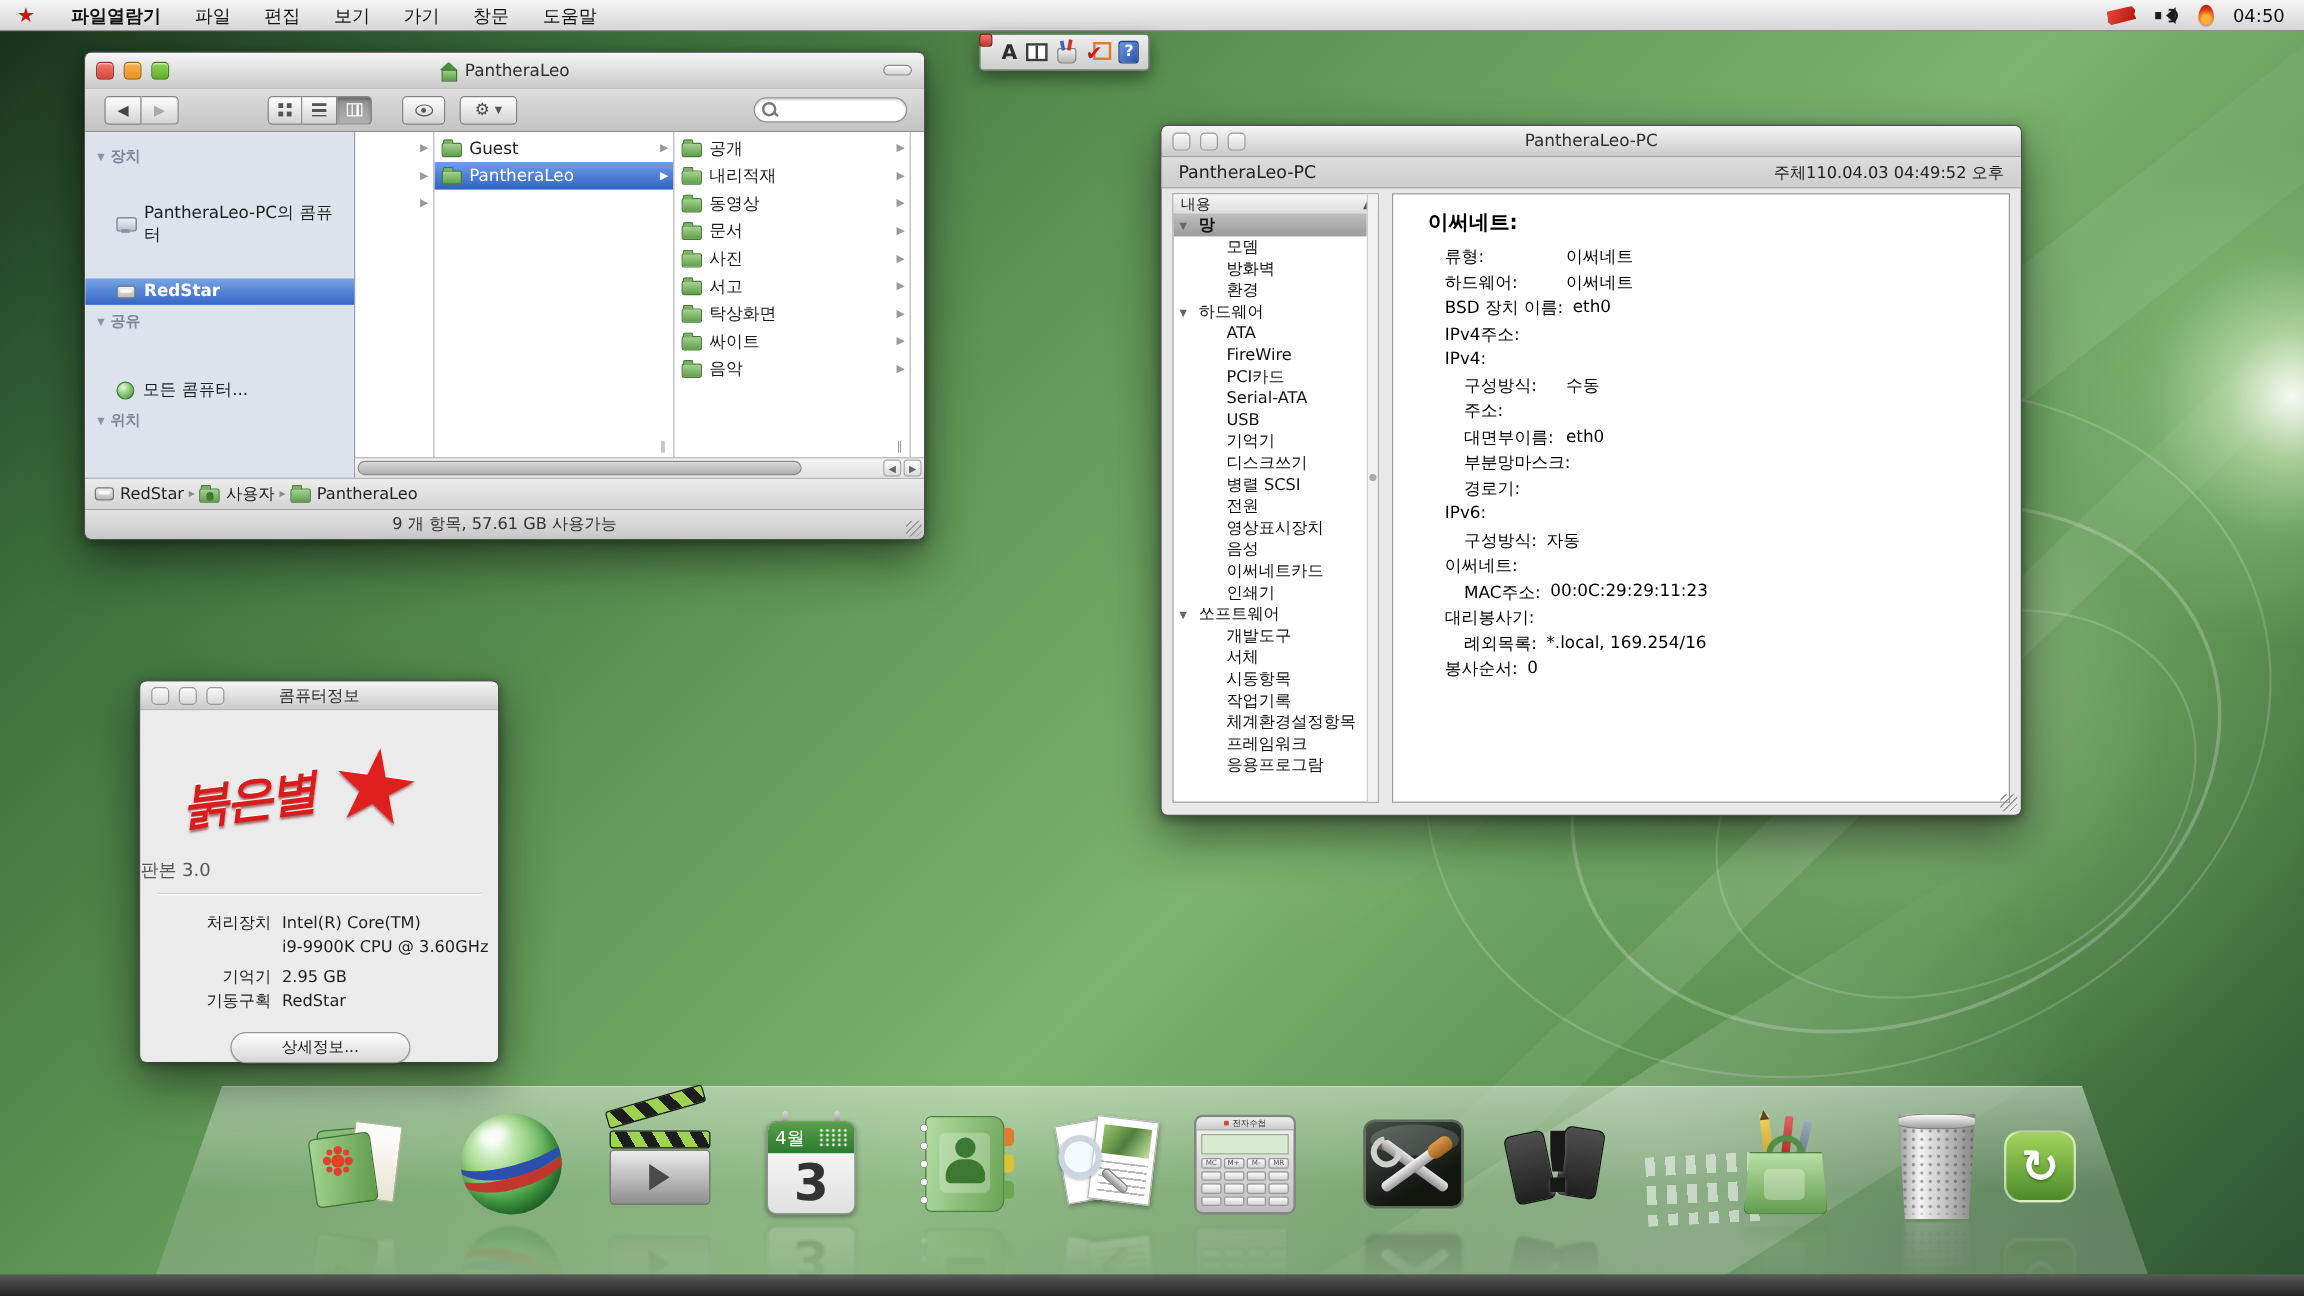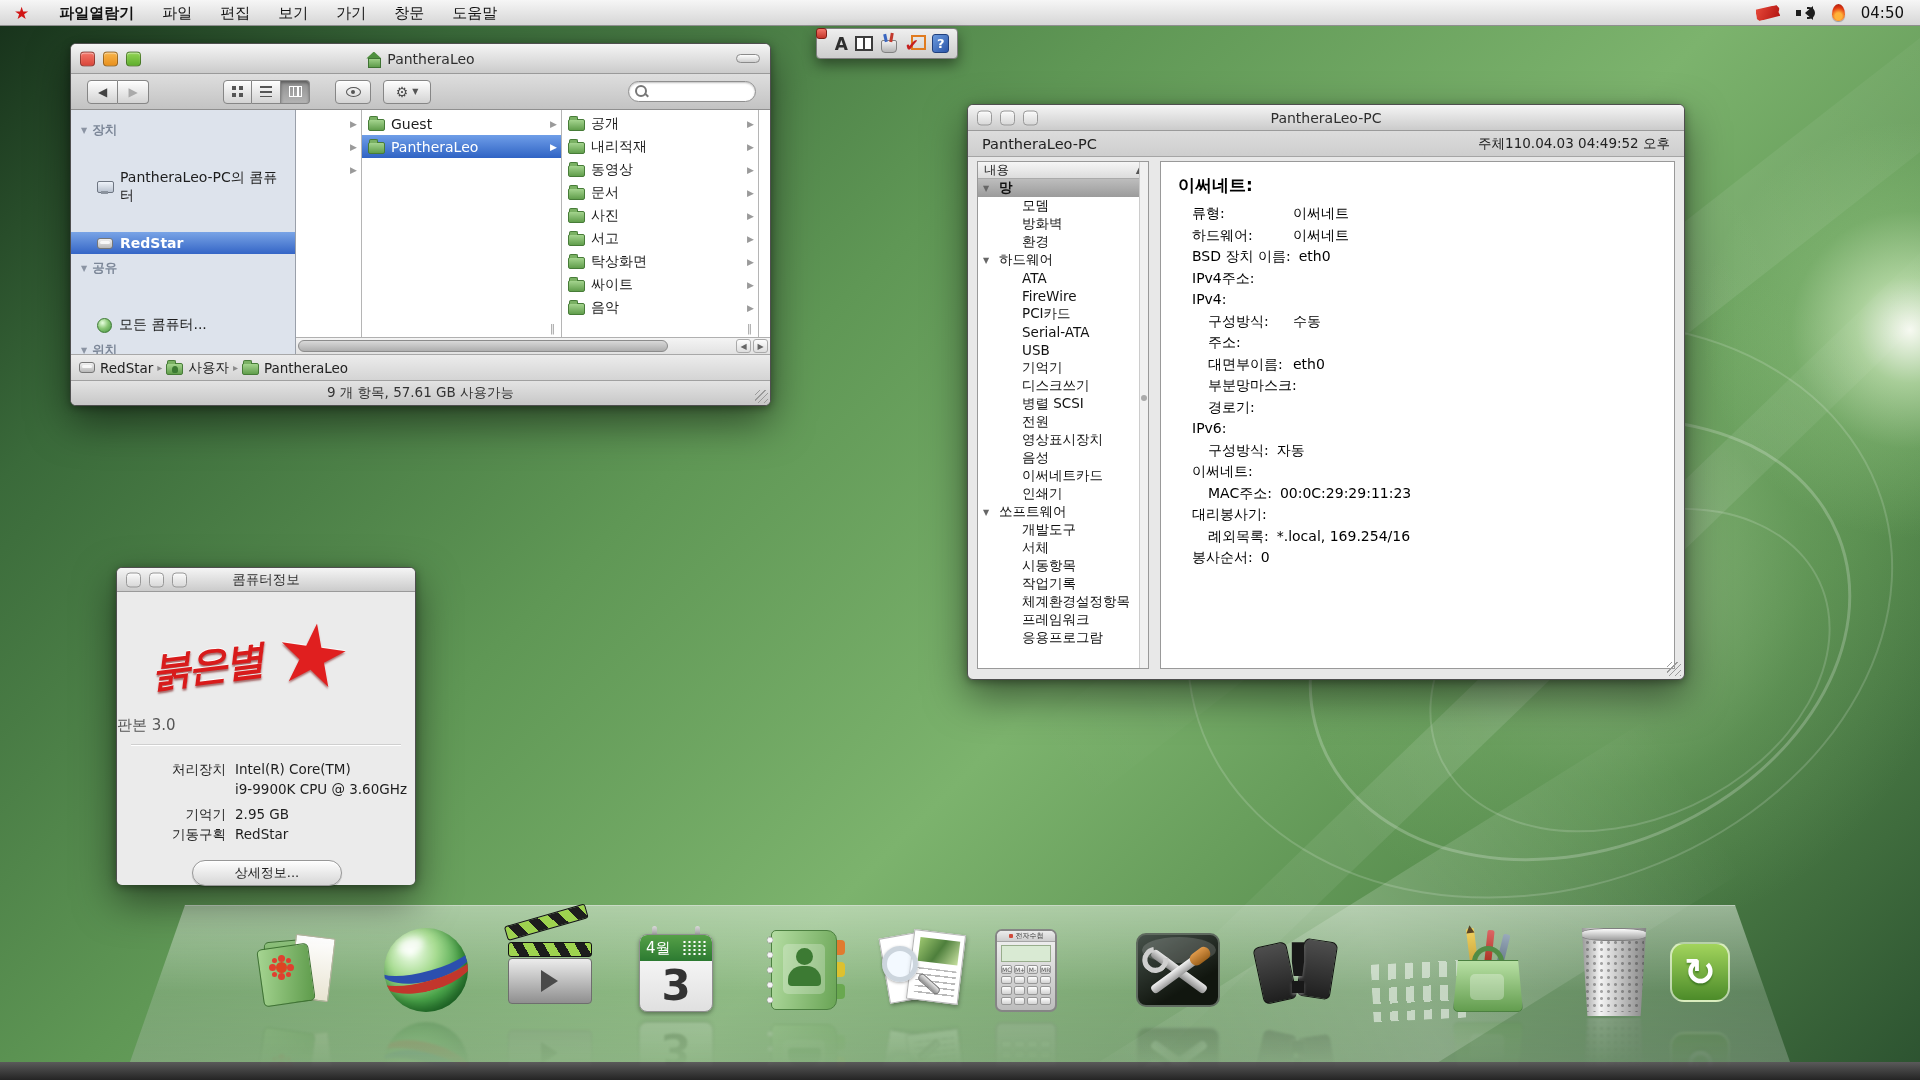--- a/index.html
+++ b/index.html
@@ -63,21 +63,21 @@
   .ic-folder::before{content:"";position:absolute;top:-4px;left:0;width:7px;height:3px;background:#7ab163;border:1px solid #477c38;border-bottom:none;border-radius:2px 2px 0 0;}
   .ic-folder.user::after{content:"";position:absolute;left:5px;top:2px;width:6px;height:7px;background:#3c7a33;border-radius:50% 50% 30% 30%;}
   .ic-doc{width:12px;height:15px;background:#fff;border:1px solid #999;position:relative;}
   .ic-doc::after{content:"";position:absolute;left:2px;right:2px;top:3px;height:9px;
     background:repeating-linear-gradient(#aaa 0 1px,transparent 1px 3px);}
   .ic-apps{width:14px;height:14px;border-radius:3px;background:linear-gradient(#9ccf86,#4e8f3e);border:1px solid #3c7a33;color:#fff;font-size:9px;font-weight:bold;text-align:center;line-height:14px;}
   .ic-mag{width:13px;height:13px;position:relative;}
   .ic-mag::before{content:"";position:absolute;left:0;top:0;width:8px;height:8px;border:2px solid #777;border-radius:50%;}
   .ic-mag::after{content:"";position:absolute;left:9px;top:9px;width:5px;height:2px;background:#777;transform:rotate(45deg);}
   
-  .fm{left:70px;top:43px;width:701px;height:363px;display:flex;flex-direction:column;}
+  .fm{left:70px;top:43px;width:701px;height:407px;display:flex;flex-direction:column;}
   .fm .titlebar{height:30px;}
   .capsule{position:absolute;right:10px;top:10px;width:24px;height:9px;border-radius:5px;border:1px solid #8b8b8b;background:linear-gradient(#fdfdfd,#cfcfcf);}
   .toolbar{height:36px;background:linear-gradient(#dedede,#c3c3c3);border-bottom:1px solid #8f8f8f;display:flex;align-items:center;position:relative;}
   .tbtn{height:24px;border:1px solid #868686;background:linear-gradient(#fefefe,#d3d3d3);box-shadow:inset 0 1px 0 #fff;
     display:flex;align-items:center;justify-content:center;color:#444;font-size:12px;}
   .seg-left{border-radius:4px 0 0 4px;}.seg-mid{border-left:none;}.seg-right{border-radius:0 4px 4px 0;border-left:none;}
   .tbtn.single{border-radius:4px;}
   .tbtn.active{background:linear-gradient(#8f8f8f,#b3b3b3);color:#fff;box-shadow:inset 0 2px 3px rgba(0,0,0,.35);}
   .nav{position:absolute;left:16px;display:flex;}
   .nav .tbtn{width:31px;}
@@ -143,21 +143,21 @@
   .lp-header .sort{margin-left:auto;font-size:8px;color:#555;}
   .lp-rows{flex:1;overflow:hidden;position:relative;padding-right:9px;}
   .trow{height:18px;display:flex;align-items:center;font-size:13.5px;color:#111;position:relative;}
   .trow .tri{position:absolute;left:5px;font-size:8px;color:#666;}
   .trow .tl0{padding-left:21px;}
   .trow .tl1{padding-left:44px;}
   .trow.sel{background:linear-gradient(#bdbdbd,#9b9b9b);font-weight:bold;}
   .lp-scroll{position:absolute;right:0;top:0;bottom:0;width:9px;background:#f1f1f1;border-left:1px solid #ccc;}
   .lp-scroll::after{content:"";position:absolute;left:1px;top:46%;width:6px;height:6px;border-radius:50%;background:#aaa;}
   .splitter{width:11px;}
-  .whitepanel{flex:1;background:#fff;border:1px solid #999;padding:12px 17px;overflow:hidden;position:relative;}
+  .whitepanel{flex:1;background:#fff;border:1px solid #999;padding:12px 29px;overflow:hidden;position:relative;}
   .wp-head{font-size:17px;font-weight:bold;color:#000;margin-bottom:8px;}
   .ln{position:relative;height:21.5px;font-size:14px;color:#000;display:flex;}
   .ln .lab.l1{padding-left:14px;}
   .ln .lab.l2{padding-left:30px;}
   .ln .val{margin-left:8px;}
   .ln .val.tab{position:absolute;left:115px;margin:0;}
   .si-grip{position:absolute;right:3px;bottom:3px;width:14px;height:14px;
     background:repeating-linear-gradient(135deg,transparent 0 3px,#9a9a9a 3px 4px);}
   
   .ci{left:116px;top:567px;width:300px;height:318px;}
@@ -241,21 +241,21 @@
   .a-abhead{position:absolute;left:39px;top:24px;width:17px;height:17px;border-radius:50%;background:#3c7a33;}
   .a-abshould{position:absolute;left:31px;top:42px;width:33px;height:20px;border-radius:14px 14px 4px 4px;background:#3c7a33;}
   .a-abtab{position:absolute;right:4px;width:8px;height:15px;border-radius:0 4px 4px 0;}
   .a-vpage{position:absolute;background:#fff;border:1px solid #b5b5b5;box-shadow:1px 2px 4px rgba(0,0,0,.3);}
   .a-vpage.back{left:8px;top:10px;width:50px;height:66px;transform:rotate(-10deg);}
   .a-vpage.front{left:34px;top:8px;width:52px;height:70px;transform:rotate(7deg);}
   .a-vthumb{position:absolute;left:6px;top:6px;width:40px;height:24px;background:linear-gradient(120deg,#9cc66f,#4e7f3c,#c7e0a0);}
   .a-vlines{position:absolute;left:6px;top:36px;width:40px;height:26px;background:repeating-linear-gradient(#b9b9b9 0 1.5px,transparent 1.5px 6px);}
   .a-vglass{position:absolute;left:6px;top:22px;width:36px;height:36px;border-radius:50%;border:5px solid #ccd5dd;background:rgba(225,240,255,.4);box-shadow:0 1px 3px rgba(0,0,0,.3);}
   .a-vhandle{position:absolute;left:40px;top:56px;width:26px;height:8px;border-radius:4px;background:linear-gradient(#e8e8e8,#8e8e8e);transform:rotate(42deg);border:1px solid #777;}
-  .a-pda{position:absolute;left:15px;top:5px;width:62px;height:83px;background:linear-gradient(#f4f4f4,#bdbdbd);border:2px solid #858585;border-radius:7px;overflow:hidden;}
+  .a-pda{position:absolute;left:15px;top:5px;width:85px;height:83px;background:linear-gradient(#f4f4f4,#bdbdbd);border:2px solid #858585;border-radius:7px;overflow:hidden;}
   .a-pdatb{height:11px;background:linear-gradient(#ececec,#cdcdcd);border-bottom:1px solid #a5a5a5;font-size:7px;color:#333;display:flex;align-items:center;justify-content:center;gap:2px;}
   .a-pdatb::before{content:"";width:4px;height:4px;border-radius:1px;background:#d04a3a;margin-right:1px;}
   .a-pdascr{height:17px;margin:3px 4px 3px 4px;background:#d9ead3;border:1px solid #98ad8c;}
   .a-pdakeys{display:grid;grid-template-columns:repeat(4,1fr);gap:2px;margin:0 4px;}
   .a-pdakeys .k{height:8.5px;background:linear-gradient(#fff,#d2d2d2);border:1px solid #979797;border-radius:2px;font-size:6px;color:#555;text-align:center;line-height:8px;overflow:hidden;}
   .a-tscreen{position:absolute;left:4px;top:9px;width:84px;height:74px;border-radius:10px;border:2px solid #5f6a5f;
     background:linear-gradient(150deg,#46514a,#11160f 70%);overflow:hidden;}
   .a-tgloss{position:absolute;left:4px;top:2px;width:74px;height:26px;border-radius:50%;background:rgba(255,255,255,.16);}
   .a-tool{position:absolute;border-radius:4px;}
   .a-tool.driver{left:8px;top:32px;width:66px;height:9px;background:linear-gradient(#f4f4f4,#9a9a9a);transform:rotate(-36deg);}

